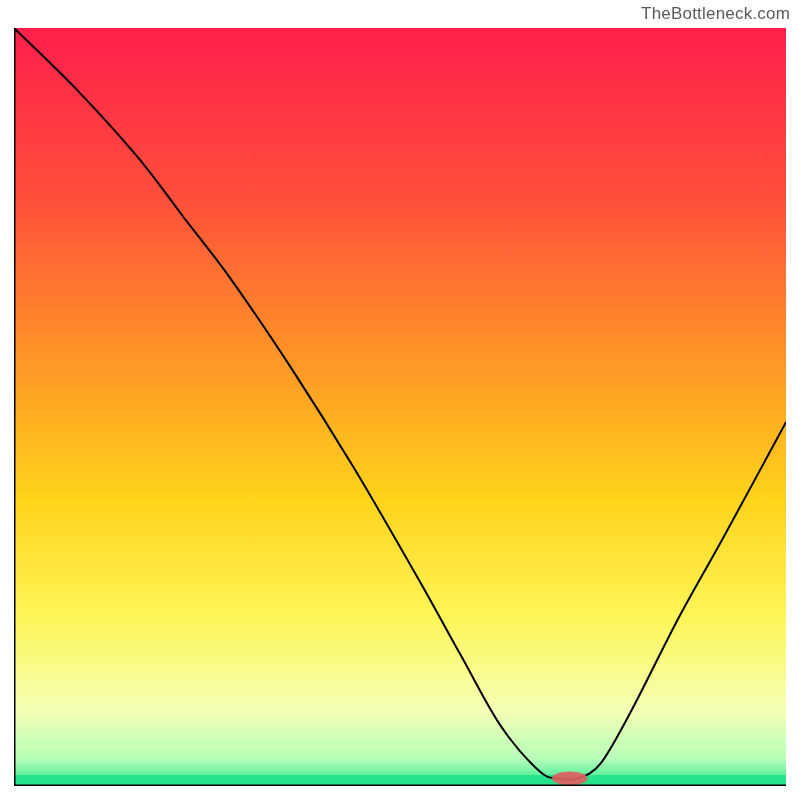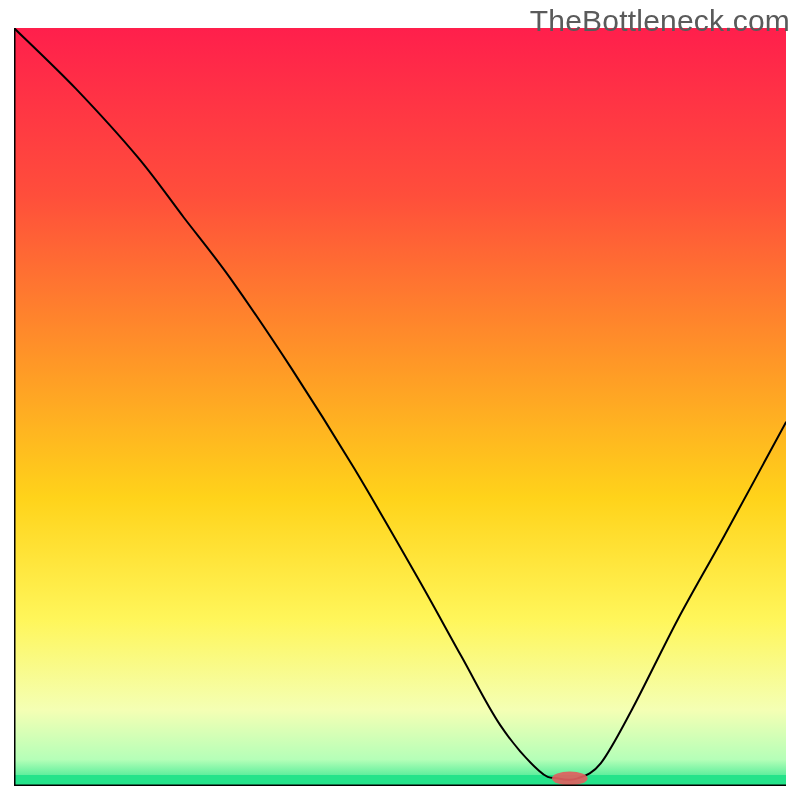--- a/index.html
+++ b/index.html
@@ -13,21 +13,21 @@
   }
   .frame {
     position: relative;
     width: 800px;
     height: 800px;
   }
   .watermark {
     position: absolute;
     top: 4px;
     right: 10px;
-    font-size: 30px;
+    font-size: 17px;
     font-weight: 500;
     color: #5a5a5a;
     letter-spacing: 0.2px;
     z-index: 5;
   }
   .plot-wrap {
     position: absolute;
     left: 14px;
     top: 28px;
     width: 772px;

